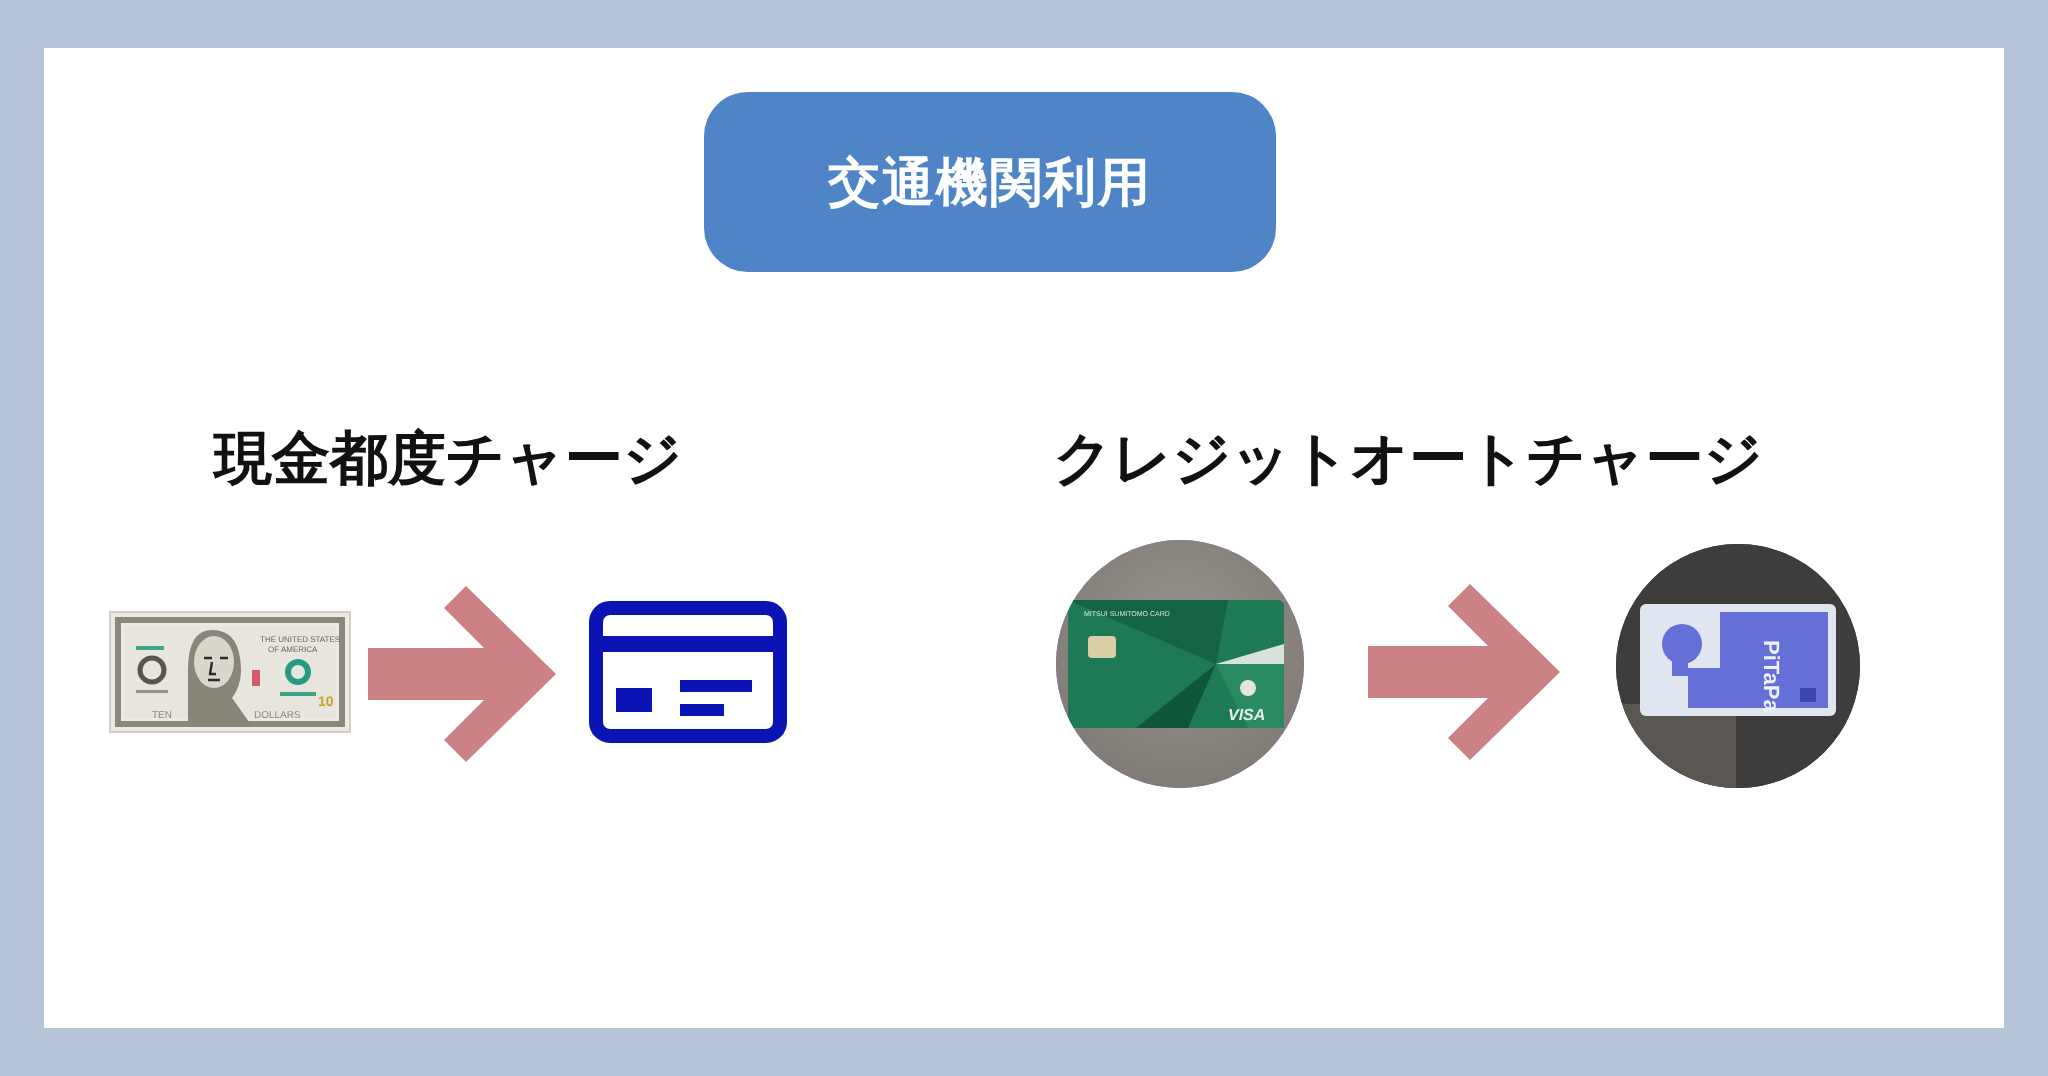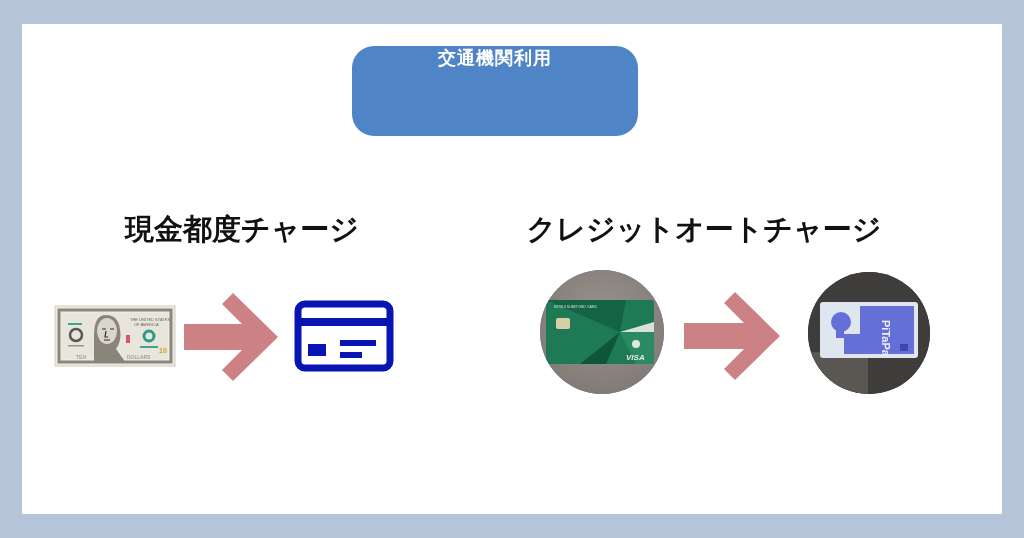--- a/index.html
+++ b/index.html
@@ -9,38 +9,38 @@
     font-family: "DejaVu Sans", "Liberation Sans", sans-serif;
     position: relative;
   }
   .panel {
     position: absolute; left: 22px; top: 24px; width: 980px; height: 490px;
     background: #ffffff;
   }
   .title-pill {
     position: absolute; left: 352px; top: 46px; width: 286px; height: 90px;
     background: #4f85c7; border-radius: 22px;
-    display: flex; align-items: flex-start; justify-content: center;
-    color: #ffffff; font-size: 18px; font-weight: bold; letter-spacing: 1px;
+    display: flex; align-items: center; justify-content: center;
+    color: #ffffff; font-size: 26px; font-weight: bold; letter-spacing: 1px;
   }
   .heading {
     position: absolute; top: 208px; height: 44px;
     font-size: 29px; font-weight: bold; color: #111111;
     display: flex; align-items: center; white-space: nowrap;
   }
-  .heading.left { left: 110px; width: 264px; justify-content: center; }
+  .heading.left { left: 92px; width: 264px; justify-content: center; }
   .heading.right { left: 506px; width: 396px; justify-content: center; }
 
   .arrow { position: absolute; }
   .bill { position: absolute; left: 54px; top: 305px; width: 122px; height: 62px; }
   .card-icon { position: absolute; left: 294px; top: 300px; width: 100px; height: 72px; }
   .photo {
     position: absolute; border-radius: 50%; overflow: hidden;
   }
-  .photo.credit { left: 540px; top: 270px; width: 124px; height: 124px; background: #8b5cf6; }
+  .photo.credit { left: 528px; top: 270px; width: 124px; height: 124px; background: #8b5cf6; }
   .photo.pitapa { left: 808px; top: 272px; width: 122px; height: 122px; background: #3c3a38; }
 </style>
 </head>
 <body>
 
 <div class="panel"></div>
 
 <div class="title-pill">
   <span>交通機関利用</span>
 </div>

